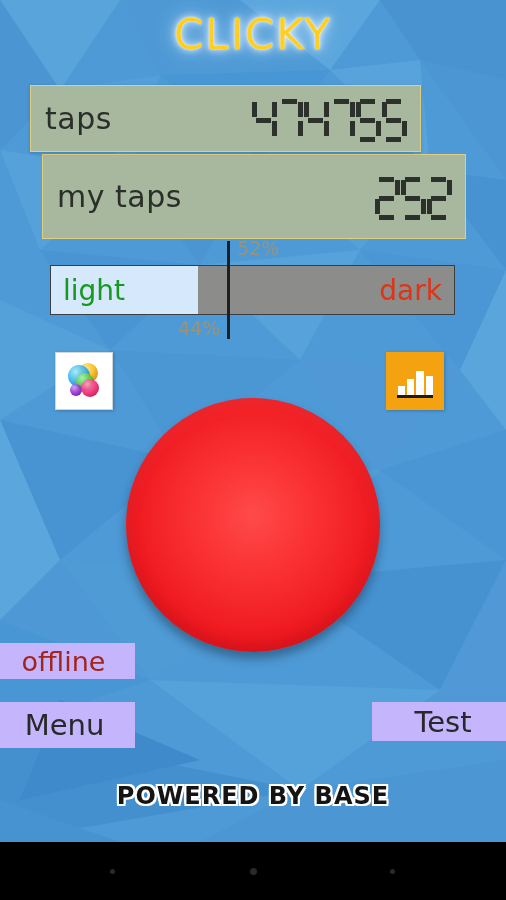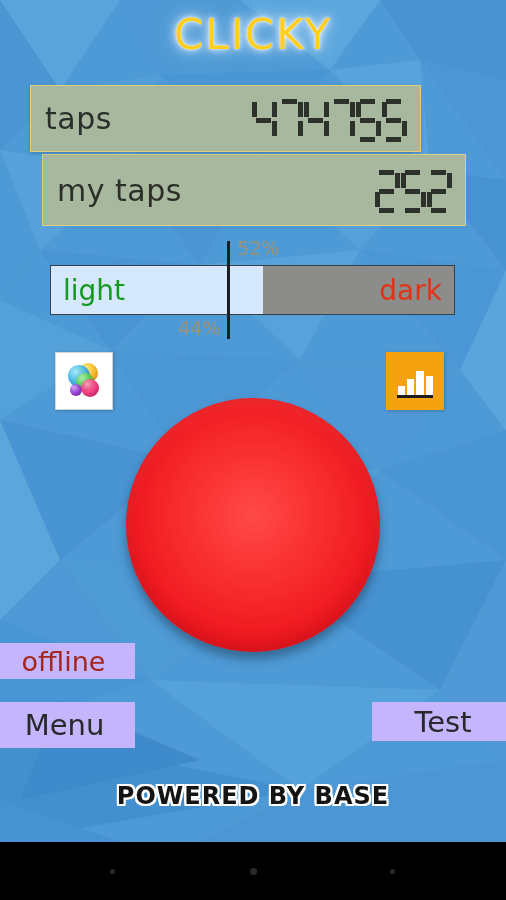--- a/index.html
+++ b/index.html
@@ -65,21 +65,21 @@
     top: 85px;
     width: 391px;
     height: 67px;
     z-index: 3;
     box-shadow: 0 1px 3px rgba(0,0,0,0.18);
   }
   .panel-mytaps {
     left: 42px;
     top: 154px;
     width: 424px;
-    height: 72px;
+    height: 85px;
     z-index: 2;
   }
   .panel-label {
     font-family: "DejaVu Sans", sans-serif;
     font-size: 30px;
     color: #2b2f2a;
     padding-left: 14px;
     letter-spacing: 0.5px;
     white-space: nowrap;
   }
@@ -356,21 +356,21 @@
     <div class="panel-value"><span class="seg"><i class="h sa off"></i><i class="v sb"></i><i class="v sc"></i><i class="h sd off"></i><i class="v se off"></i><i class="v sf"></i><i class="h sg"></i></span><span class="seg"><i class="h sa"></i><i class="v sb"></i><i class="v sc"></i><i class="h sd off"></i><i class="v se off"></i><i class="v sf off"></i><i class="h sg off"></i></span><span class="seg"><i class="h sa off"></i><i class="v sb"></i><i class="v sc"></i><i class="h sd off"></i><i class="v se off"></i><i class="v sf"></i><i class="h sg"></i></span><span class="seg"><i class="h sa"></i><i class="v sb"></i><i class="v sc"></i><i class="h sd off"></i><i class="v se off"></i><i class="v sf off"></i><i class="h sg off"></i></span><span class="seg"><i class="h sa"></i><i class="v sb off"></i><i class="v sc"></i><i class="h sd"></i><i class="v se off"></i><i class="v sf"></i><i class="h sg"></i></span><span class="seg"><i class="h sa"></i><i class="v sb off"></i><i class="v sc"></i><i class="h sd"></i><i class="v se off"></i><i class="v sf"></i><i class="h sg"></i></span></div>
   </div>
 
   <div class="panel panel-mytaps">
     <div class="panel-label">my taps</div>
     <div class="panel-value"><span class="seg"><i class="h sa"></i><i class="v sb"></i><i class="v sc off"></i><i class="h sd"></i><i class="v se"></i><i class="v sf off"></i><i class="h sg"></i></span><span class="seg"><i class="h sa"></i><i class="v sb off"></i><i class="v sc"></i><i class="h sd"></i><i class="v se off"></i><i class="v sf"></i><i class="h sg"></i></span><span class="seg"><i class="h sa"></i><i class="v sb"></i><i class="v sc off"></i><i class="h sd"></i><i class="v se"></i><i class="v sf off"></i><i class="h sg"></i></span></div>
   </div>
 
   <div class="ratio-wrap">
     <div class="ratio-bar">
-      <div class="ratio-light" id="ratio-light-seg" style="width: 212px; flex: 0 0 auto;">
+      <div class="ratio-light" id="ratio-light-seg" style="width: 147px; flex: 0 0 auto;">
         <span>light</span>
       </div>
       <div class="ratio-dark">
         <span>dark</span>
       </div>
     </div>
     <div class="ratio-divider" id="ratio-divider" style="left: 177.2px;"></div>
     <div class="pct pct-dark" id="pct-dark" style="left: 187.2px;">52%</div>
     <div class="pct pct-light" id="pct-light" style="left: 170.2px; transform: translateX(-100%);">44%</div>
   </div>

